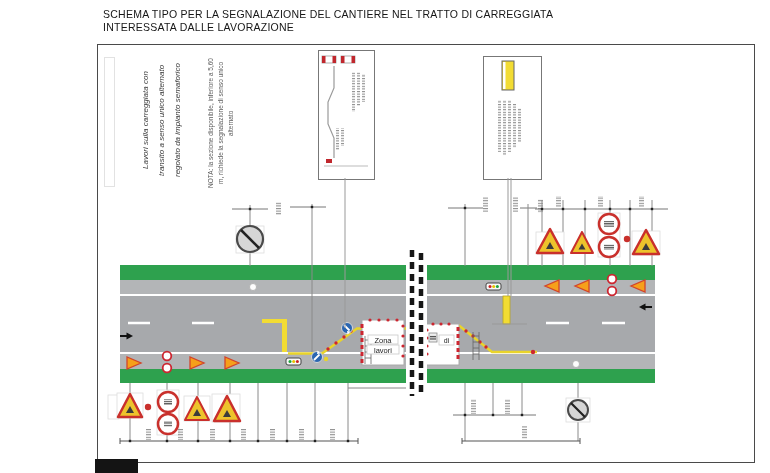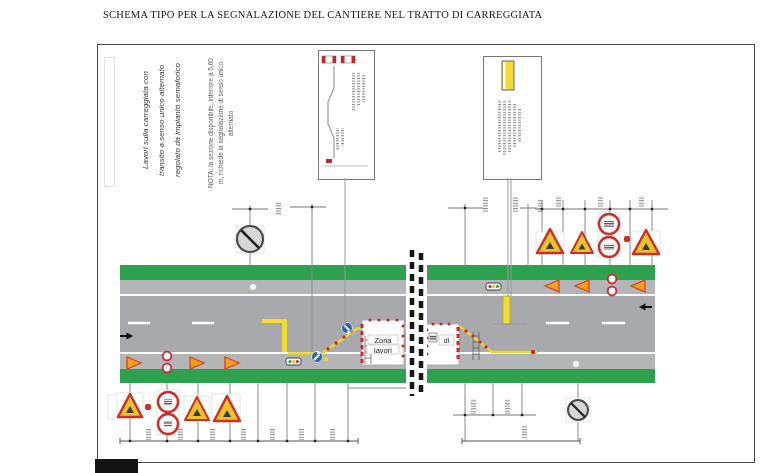--- a/index.html
+++ b/index.html
@@ -1,19 +1,19 @@
 <!DOCTYPE html>
 <html><head>
 <meta charset="utf-8">
 <style>
   html,body{margin:0;padding:0;background:#fff;}
   .canvas{position:relative;width:770px;height:473px;background:#fff;overflow:hidden;
           font-family:"Liberation Sans",sans-serif;}
   .title{position:absolute;left:103px;top:8px;width:560px;
-         font-family:Liberation Serif, serif;font-size:10.5px;line-height:13px;
+         font-family:Liberation Sans, sans-serif;font-size:10.5px;line-height:13px;
          color:#161616;letter-spacing:.25px;}
   .frame{position:absolute;left:97px;top:44px;width:656px;height:417px;
          border:1px solid #4a4a4a;background:#fff;}
   .tallrect{position:absolute;left:104px;top:57px;width:9px;height:128px;
             border:1px solid #e2e2e2;}
   .detailbox{position:absolute;background:#fff;border:1px solid #777;}
   .boxA{left:318px;top:50px;width:55px;height:128px;}
   .boxB{left:483px;top:56px;width:57px;height:122px;}
   .rotnote{position:absolute;writing-mode:vertical-rl;transform:rotate(180deg);
            text-align:center;}
@@ -25,20 +25,21 @@
   svg.overlay{position:absolute;left:0;top:0;pointer-events:none;}
   svg text{font-family:"Liberation Sans",sans-serif;}
 </style>
 </head>
 <body>
 
 <div class="canvas">
 
   <div class="title">
     <div>SCHEMA TIPO PER LA SEGNALAZIONE DEL CANTIERE NEL TRATTO DI CARREGGIATA</div>
+    <div>INTERESSATA DALLE LAVORAZIONE</div>
   </div>
 
   <div class="frame"></div>
   <div class="tallrect"></div>
 
   <div class="rotnote note1">Lavori sulla carreggiata con transito a senso unico alternato regolato da impianto semaforico</div>
   <div class="rotnote note2">NOTA: la sezione disponibile, inferiore a 5,60 m, richiede la segnalazione di senso unico alternato</div>
 
   <div class="detailbox boxA"></div>
   <div class="detailbox boxB"></div>

